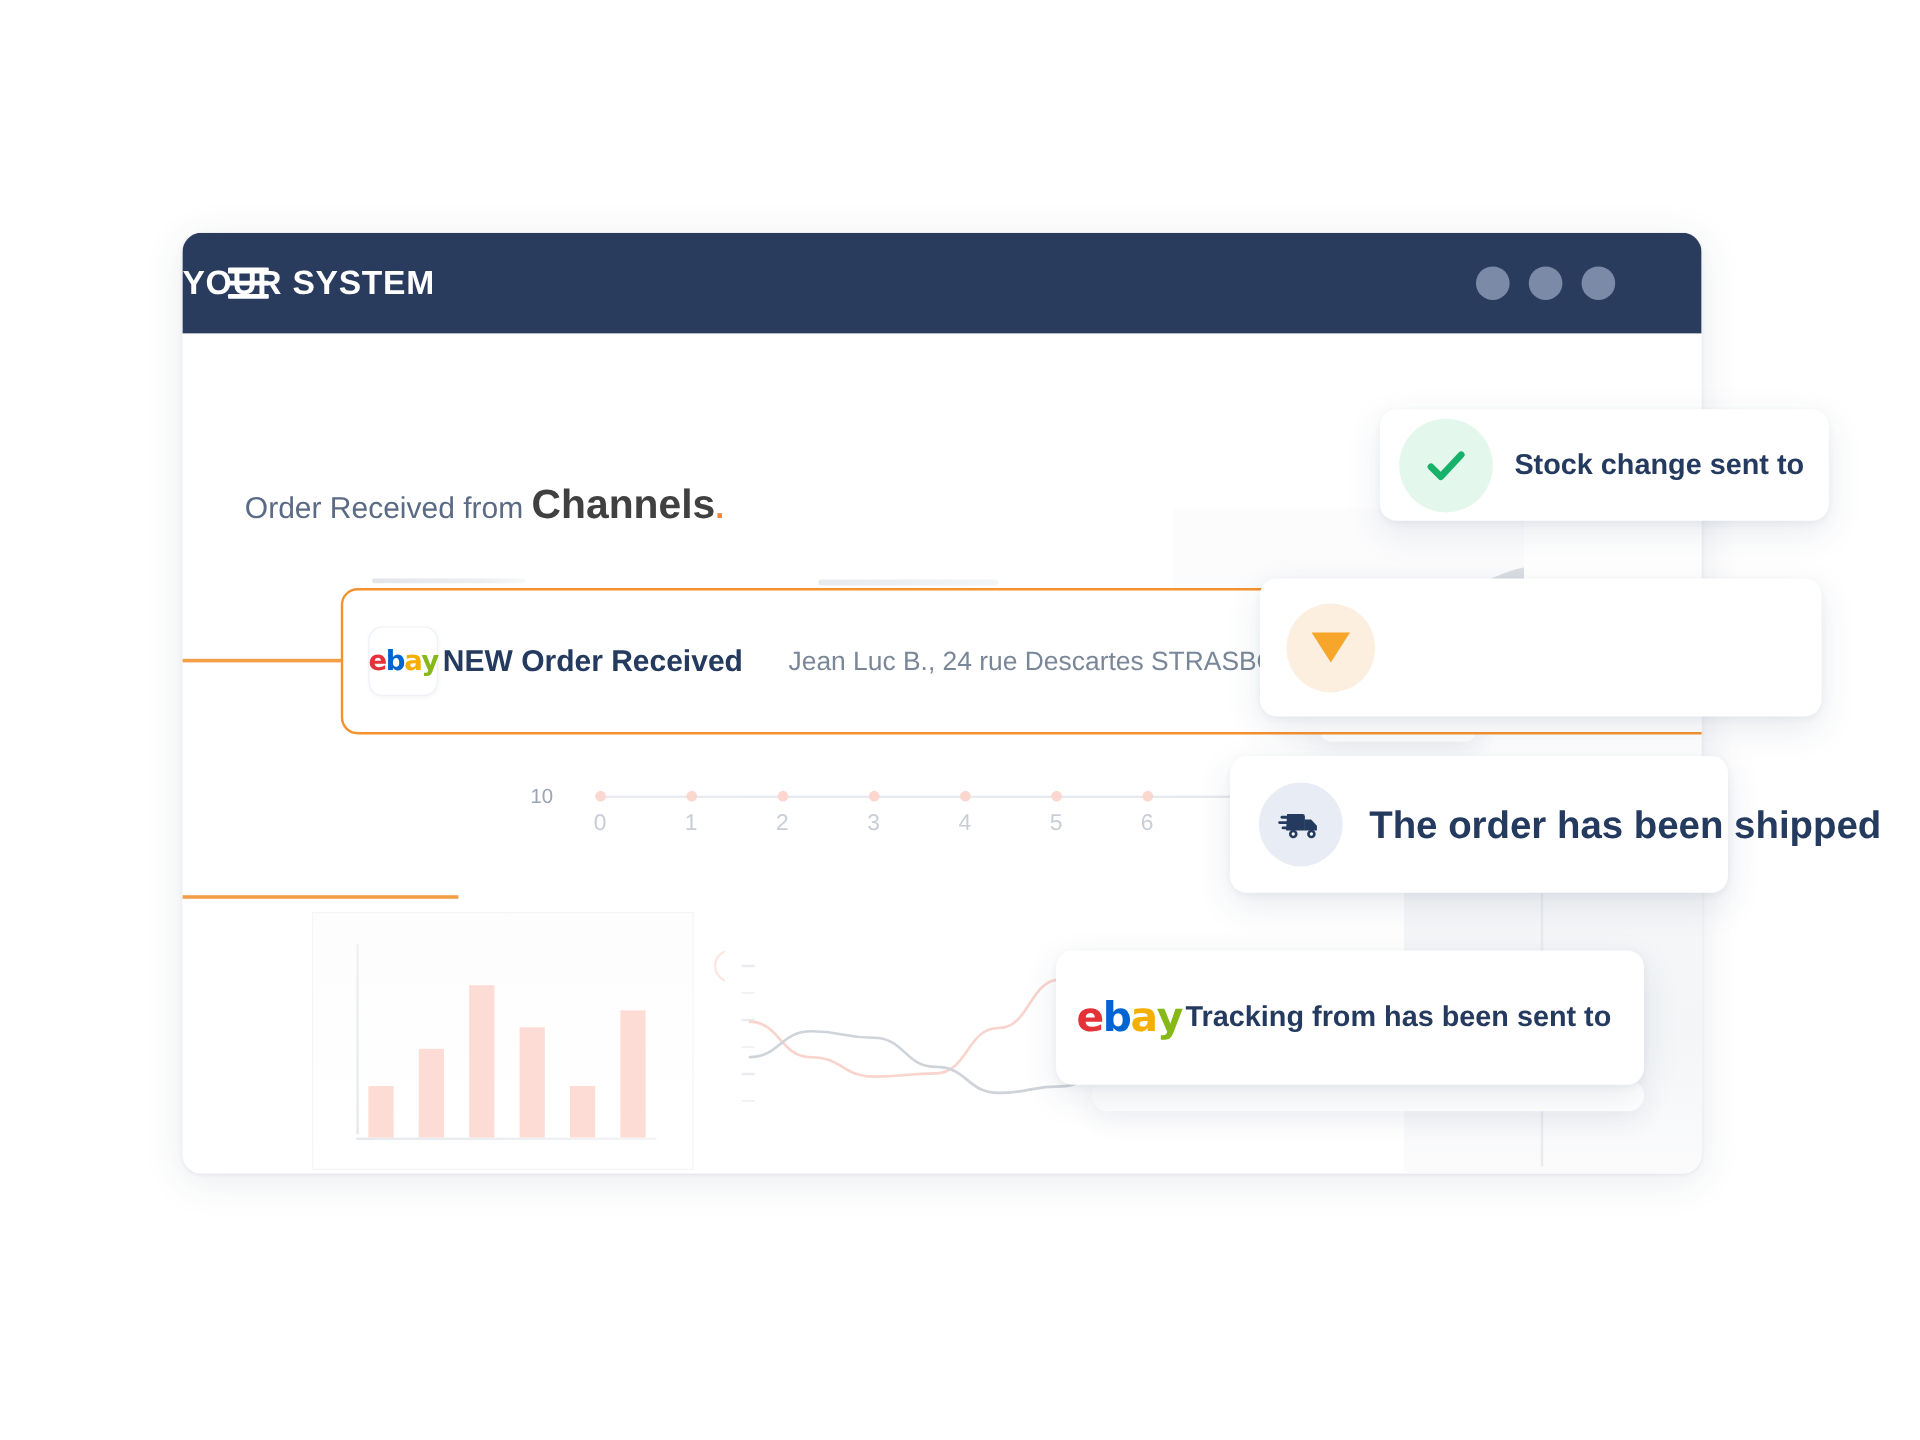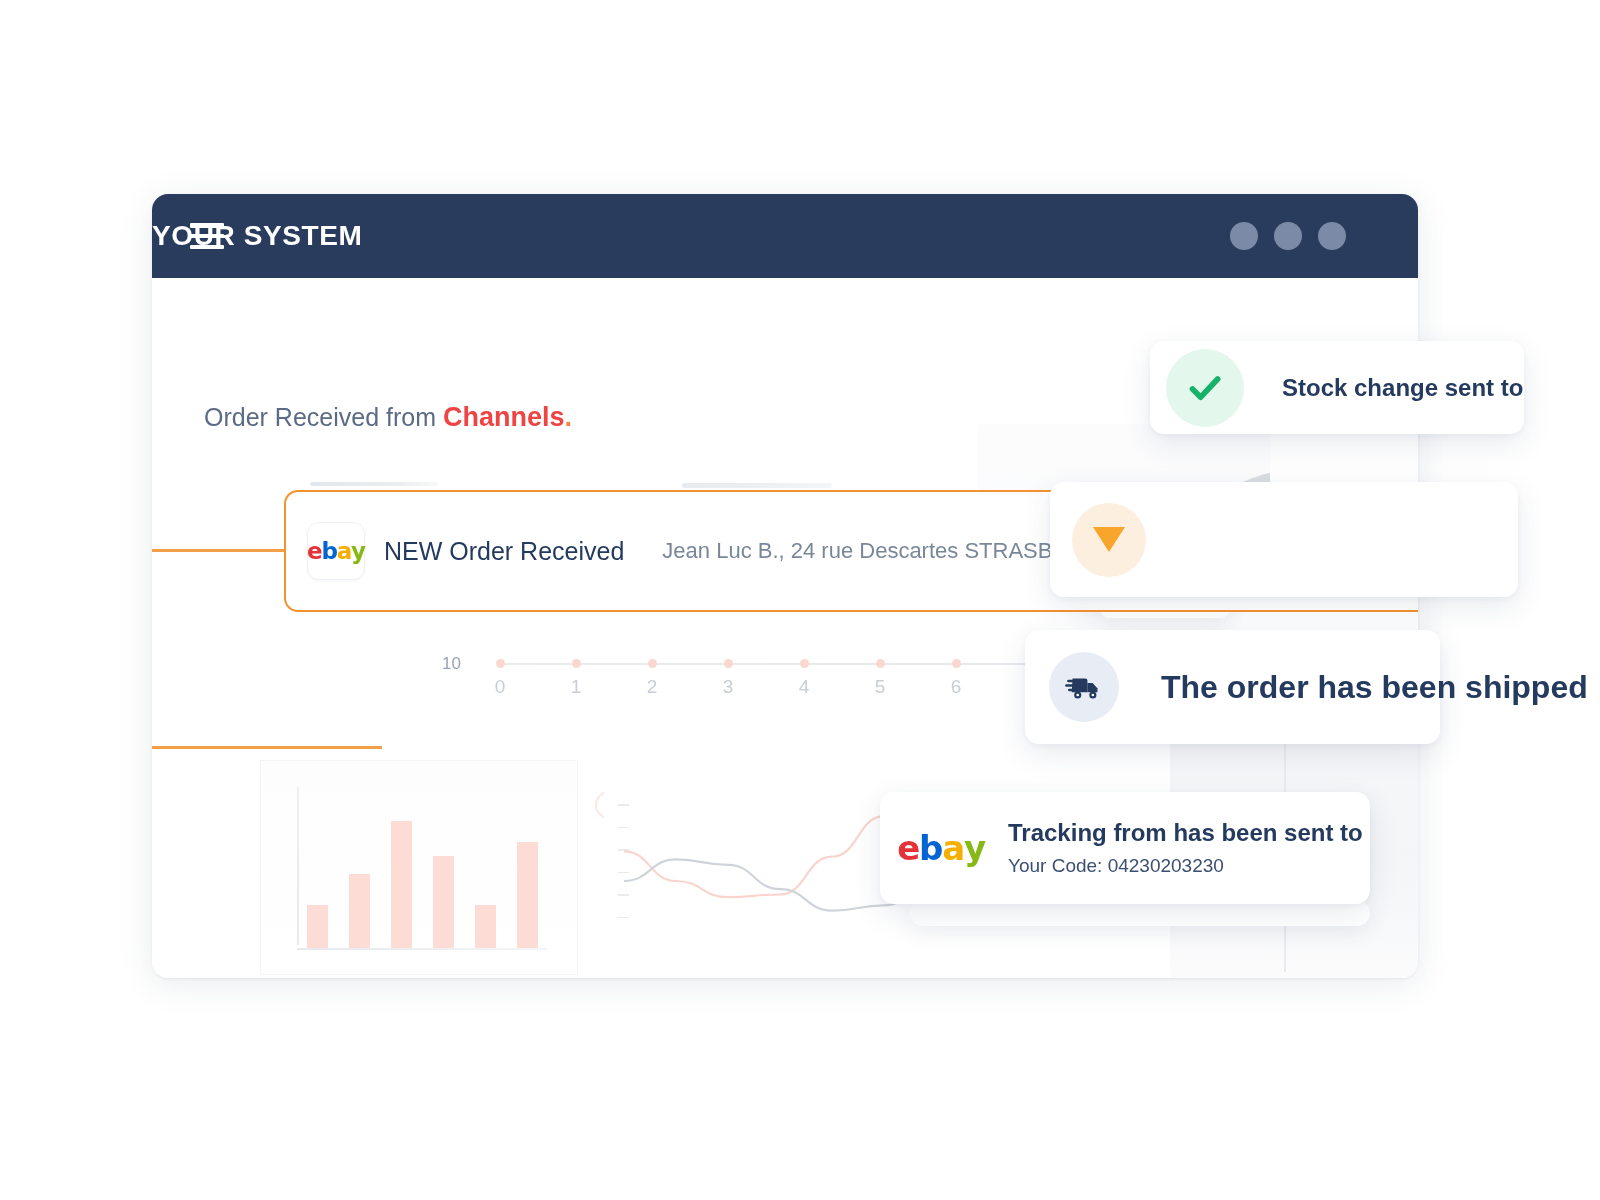--- a/index.html
+++ b/index.html
@@ -54,21 +54,21 @@
   }
 
   
   .content { position: relative; height: 700px; background: #ffffff; }
 
   .page-heading {
     position: absolute; left: 52px; top: 124px;
     font-size: 25px; color: #5b6b85; font-weight: normal;
     white-space: nowrap;
   }
-  .page-heading b { color: #ef4444; font-weight: bold; font-size: 27px; }
+  .page-heading b { color: #404040; font-weight: bold; font-size: 34px; }
   .page-heading .dot { color: #f5873a; font-weight: bold; font-size: 27px; }
 
   
   .bg-panel {
     position: absolute; left: 826px; top: 146px;
     width: 292px; height: 126px;
     background: linear-gradient(180deg,#fcfcfd 0%, #fafbfc 100%);
     overflow: hidden;
   }
   .bg-panel .hill {
@@ -130,22 +130,22 @@
     line-height: 1;
     display: flex;
   }
   .ebay-logo span:nth-child(1) { color: #e53238; }
   .ebay-logo span:nth-child(2) { color: #0064d2; }
   .ebay-logo span:nth-child(3) { color: #f5af02; }
   .ebay-logo span:nth-child(4) { color: #86b817; }
   .ebay-tile .ebay-logo { font-size: 23px; }
 
   .order-title {
-    margin-left: 19px;
-    font-size: 25px; font-weight: normal; color: #243a5e;
+    margin-left: 4px;
+    font-size: 25px; font-weight: bold; color: #243a5e;
     white-space: nowrap;
   }
   .order-addr {
     margin-left: 38px;
     font-size: 22px; color: #7a8799; white-space: nowrap;
   }
   .flag-chip {
     position: absolute; left: 1063px; top: 448px;
     height: 40px; padding: 0 18px 0 12px;
     background: #ffffff;
@@ -262,21 +262,20 @@
     background: linear-gradient(90deg,#e7eaee,#f3f5f7);
   }
 
   
   .notif {
     position: absolute;
     background: #ffffff;
     border-radius: 14px;
     display: flex; align-items: center;
     box-shadow: 0 10px 30px rgba(40,60,100,0.10), 0 2px 6px rgba(40,60,100,0.05);
-    gap: 20px;
   }
   .notif .badge {
     border-radius: 50%;
     display: flex; align-items: center; justify-content: center;
     flex-shrink: 0;
   }
   .notif .txt { font-weight: bold; color: #243a5e; white-space: nowrap; }
 
   
   #notif-stock-check {
@@ -513,17 +512,16 @@
     <div class="ebay-wrap">
       <div class="ebay-logo">
         <span>e</span>
           <span>b</span>
           <span>a</span>
           <span>y</span>
       </div>
     </div>
     <div class="lines">
       <div class="l1">Tracking from has been sent to</div>
-      <div class="l2">Your Code: 04230203230</div>
     </div>
   </div>
 
 </div>
 
 </body></html>

